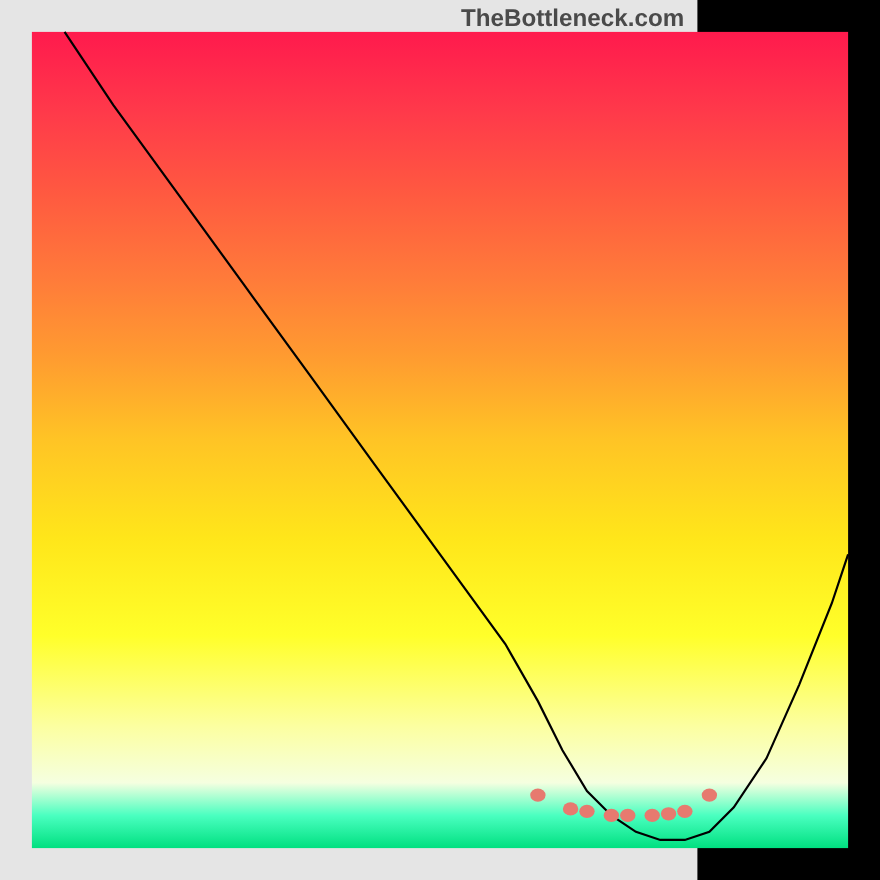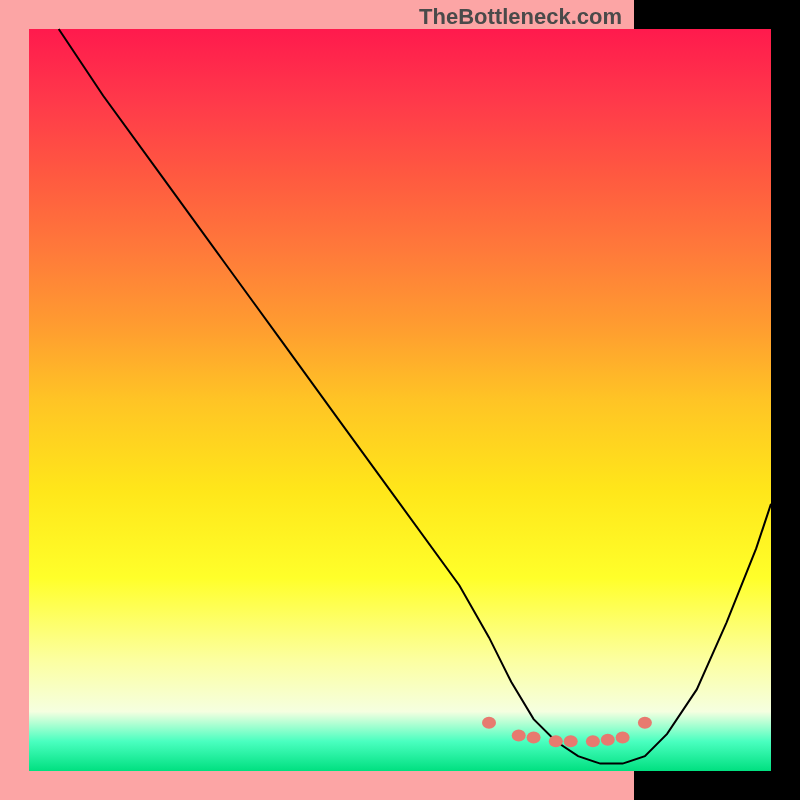--- a/index.html
+++ b/index.html
@@ -1,21 +1,21 @@
 <!DOCTYPE html>
 <html><head>
 <meta charset="utf-8">
 <style>
   * { margin: 0; padding: 0; box-sizing: border-box; }
   html, body { width: 800px; height: 800px; overflow: hidden; background: #000; }
   .chart-container {
     position: relative;
     width: 634px;
     height: 800px;
-    background: #fca5a5;
+    background: #e5e5e5;
   }
   .watermark {
     position: absolute;
     top: 4px;
     right: 12px;
     font-family: Arial, Helvetica, sans-serif;
     font-size: 22px;
     font-weight: bold;
     color: #4a4a4a;
     z-index: 10;

